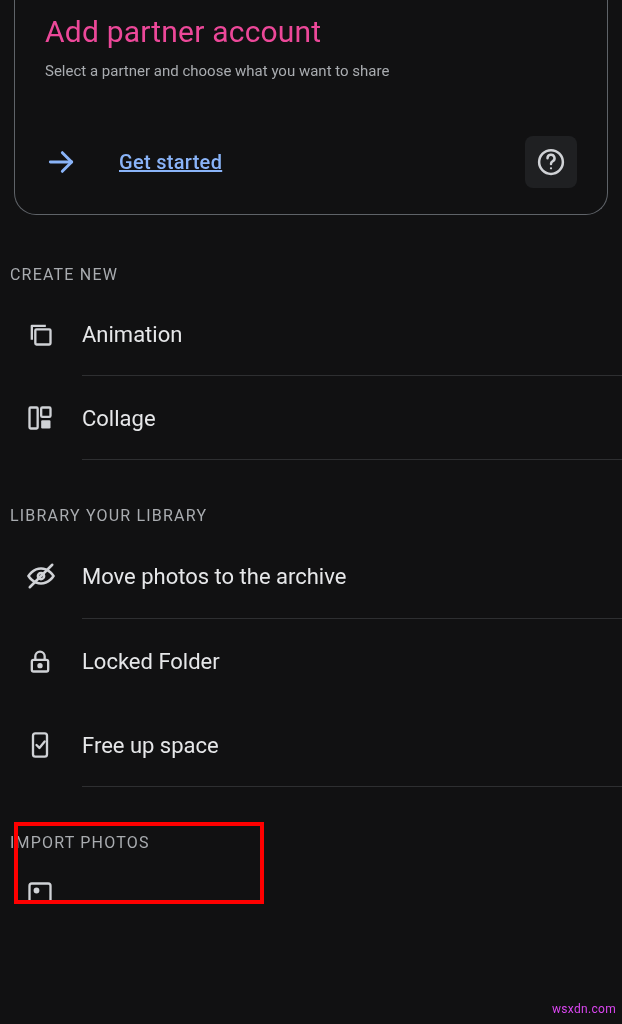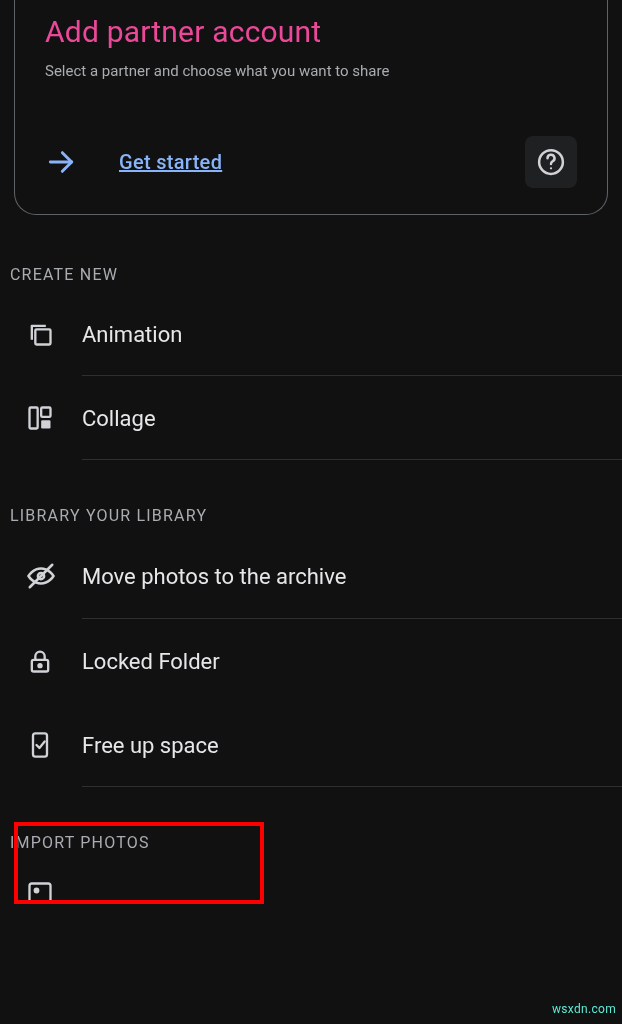--- a/index.html
+++ b/index.html
@@ -99,21 +99,21 @@
     top: 822px;
     width: 250px;
     height: 82px;
     border: 4px solid #ff0000;
     pointer-events: none;
   }
   .watermark {
     position: absolute;
     right: 6px;
     bottom: 8px;
-    color: #5eead4;
+    color: #d946ef;
     font-size: 12px;
     letter-spacing: 0.3px;
     margin-left: 27px;
   }
   .cut-row {
     display:flex;
     align-items:flex-start;
     padding: 20px 14px 0 26px;
     height:40px;
     overflow:hidden;

